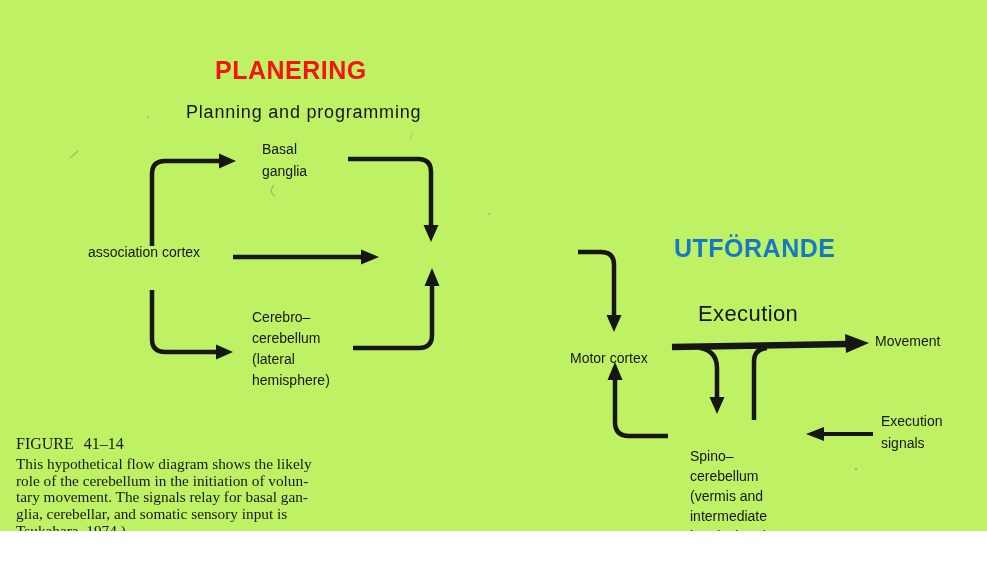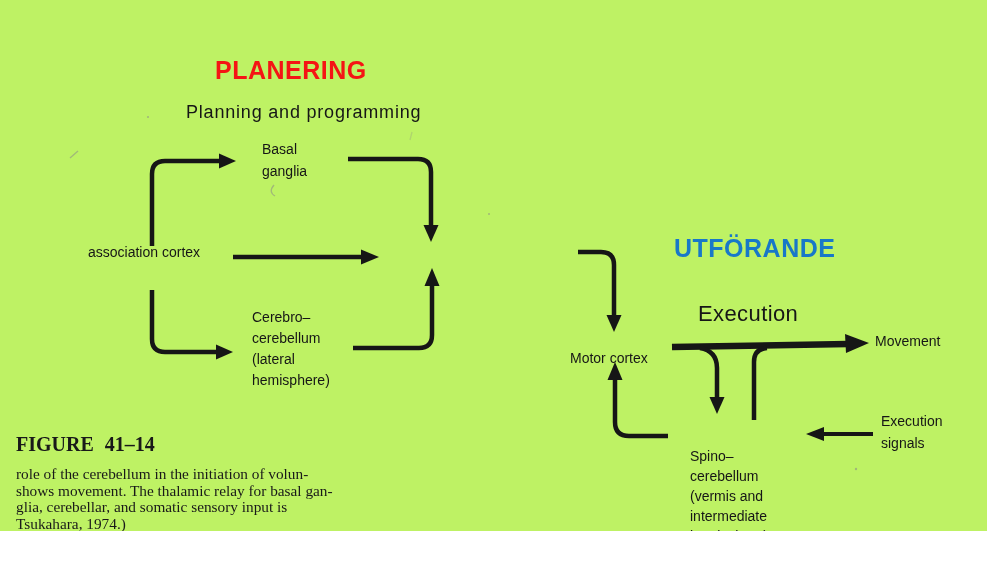--- a/index.html
+++ b/index.html
@@ -21,21 +21,21 @@
   .node-cerebro{left:252px;top:307px;line-height:21px;}
   .node-premotor{left:388px;top:243px;}
   .node-motor{left:570px;top:348px;}
   .node-movement{left:875px;top:331px;}
   .node-spino{left:690px;top:446px;line-height:20px;}
   .node-feedback{left:881px;top:410px;line-height:22px;}
   .caption{
     position:absolute;left:16px;top:434px;width:330px;
     font-family:"Liberation Serif",serif;color:#191919;
   }
-  .caption .fig-label{font-weight:bold;font-size:20px;word-spacing:6px;line-height:20px;margin-bottom:12px;white-space:nowrap;}
+  .caption .fig-label{font-weight:normal;font-size:16px;word-spacing:6px;line-height:20px;margin-bottom:2px;white-space:nowrap;}
   .caption .cap-line{font-size:15.3px;line-height:16.7px;white-space:nowrap;}
 </style>
 </head>
 <body>
 
 <div class="stage">
 
   <svg class="arrows" viewBox="0 0 987 562" fill="none" stroke="#161616" stroke-width="4.5" stroke-linecap="butt" stroke-linejoin="round">
 
     <g>
@@ -137,19 +137,20 @@
     <div class="ln">hemisphere)</div>
   </div>
 
   <div class="lbl node-feedback">
     <div class="ln">Execution</div>
     <div class="ln">signals</div>
   </div>
 
   <div class="caption">
     <div class="fig-label">FIGURE 41–14</div>
+    <div class="cap-line">This hypothetical flow diagram shows the likely</div>
     <div class="cap-line">role of the cerebellum in the initiation of volun-</div>
-    <div class="cap-line">shows movement. The thalamic relay for basal gan-</div>
+    <div class="cap-line">tary movement. The signals relay for basal gan-</div>
     <div class="cap-line">glia, cerebellar, and somatic sensory input is</div>
     <div class="cap-line">Tsukahara, 1974.)</div>
   </div>
 
 </div>
 
 </body></html>

